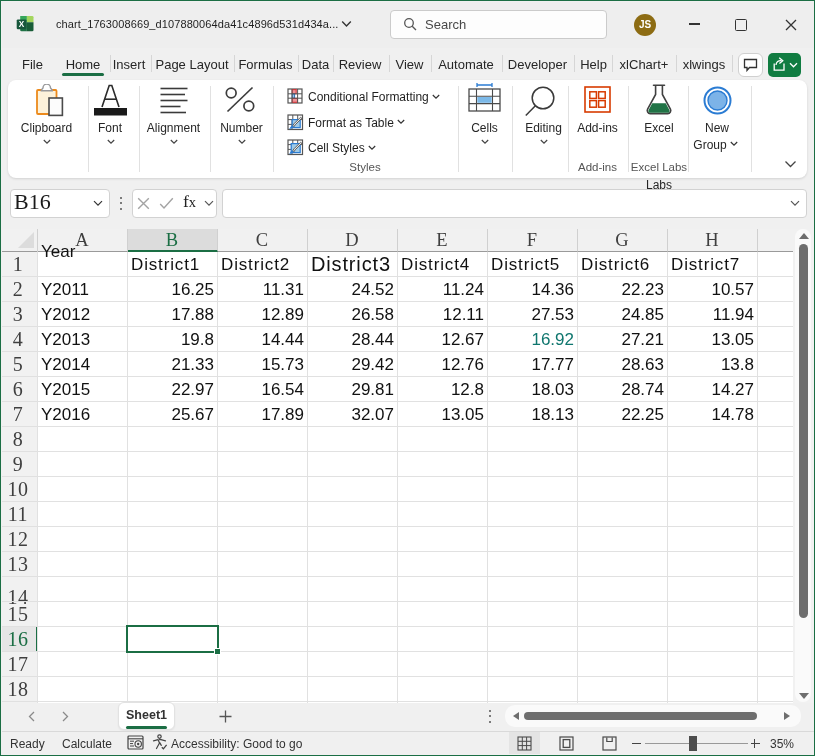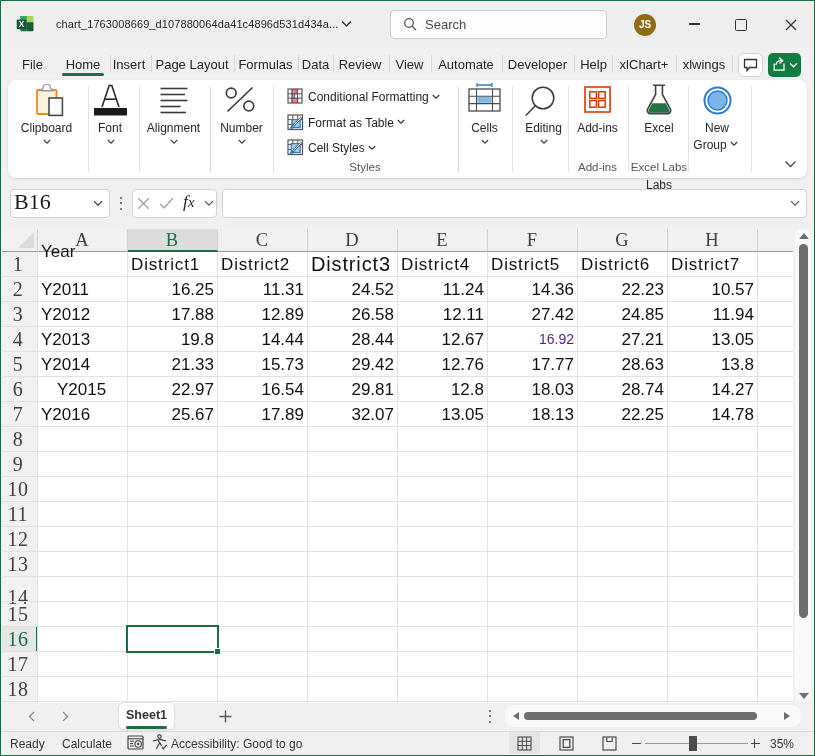--- a/index.html
+++ b/index.html
@@ -210,21 +210,21 @@
 <div class="abs" style="left:119.5px;top:196.5px;width:2.2px;height:2.2px;border-radius:50%;background:#555;"></div>
 <div class="abs" style="left:119.5px;top:202px;width:2.2px;height:2.2px;border-radius:50%;background:#555;"></div>
 <div class="abs" style="left:119.5px;top:207.5px;width:2.2px;height:2.2px;border-radius:50%;background:#555;"></div>
 <div class="abs" style="left:132px;top:188.5px;width:85px;height:29px;background:#fff;border:1px solid #d2d2d2;border-radius:4px;box-sizing:border-box;"></div>
 <svg class="abs" style="left:137px;top:196.5px;" width="13" height="13" viewBox="0 0 13 13">
     <path d="M1.2 1.2 L11.8 11.8 M11.8 1.2 L1.2 11.8" stroke="#a3a3a3" stroke-width="1.4"></path>
   </svg>
 <svg class="abs" style="left:159px;top:196.5px;" width="15" height="13" viewBox="0 0 15 13">
     <path d="M1.2 7 L5 11 L13.8 1.2" stroke="#a3a3a3" stroke-width="1.4" fill="none"></path>
   </svg>
-<div class="abs serif" style="left:183px;top:191px;font-size:17.5px;font-style:italic;color:#222;">f<span style="font-size:14.5px;">x</span></div>
+<div class="abs serif" style="left:183px;top:191px;font-size:17.5px;color:#222;">f<span style="font-size:14.5px;">x</span></div>
 <svg class="abs" style="left:204px;top:200px;" width="10" height="7" viewBox="0 0 10 7">
     <path d="M1 1.2 L5 5.2 L9 1.2" stroke="#555" stroke-width="1.2" fill="none"></path>
   </svg>
 <div class="abs" style="left:222px;top:188.5px;width:584.5px;height:29px;background:#fff;border:1px solid #d2d2d2;border-radius:4px;box-sizing:border-box;"></div>
 <svg class="abs" style="left:790px;top:200px;" width="10" height="7" viewBox="0 0 10 7">
     <path d="M1 1.2 L5 5.2 L9 1.2" stroke="#555" stroke-width="1.2" fill="none"></path>
   </svg>
 <div class="abs" style="left:1.5px;top:228.5px;width:791.5px;height:474.5px;background:#fff;"></div>
 <div class="abs" style="left:1.5px;top:228.5px;width:791.5px;height:23px;background:#f1f1f1;border-bottom:1px solid #9a9a9a;box-sizing:border-box;"></div>
 <div class="abs" style="left:18px;top:231.5px;width:0;height:0;border-left:16.5px solid transparent;border-bottom:16.5px solid #dcdcdc;"></div>
@@ -316,40 +316,40 @@
 <div class="abs" style="left:307.5px;top:276.5px;width:86.5px;height:25px;line-height:25px;font-size:17px;color:#111;text-align:right;">24.52</div>
 <div class="abs" style="left:397.5px;top:276.5px;width:86.5px;height:25px;line-height:25px;font-size:17px;color:#111;text-align:right;">11.24</div>
 <div class="abs" style="left:487.5px;top:276.5px;width:86.5px;height:25px;line-height:25px;font-size:17px;color:#111;text-align:right;">14.36</div>
 <div class="abs" style="left:577.5px;top:276.5px;width:86.5px;height:25px;line-height:25px;font-size:17px;color:#111;text-align:right;">22.23</div>
 <div class="abs" style="left:667.5px;top:276.5px;width:86.5px;height:25px;line-height:25px;font-size:17px;color:#111;text-align:right;">10.57</div>
 <div class="abs" style="left:41.0px;top:301.5px;height:25px;line-height:25px;font-size:17px;color:#111;">Y2012</div>
 <div class="abs" style="left:127.5px;top:301.5px;width:86.5px;height:25px;line-height:25px;font-size:17px;color:#111;text-align:right;">17.88</div>
 <div class="abs" style="left:217.5px;top:301.5px;width:86.5px;height:25px;line-height:25px;font-size:17px;color:#111;text-align:right;">12.89</div>
 <div class="abs" style="left:307.5px;top:301.5px;width:86.5px;height:25px;line-height:25px;font-size:17px;color:#111;text-align:right;">26.58</div>
 <div class="abs" style="left:397.5px;top:301.5px;width:86.5px;height:25px;line-height:25px;font-size:17px;color:#111;text-align:right;">12.11</div>
-<div class="abs" style="left:487.5px;top:301.5px;width:86.5px;height:25px;line-height:25px;font-size:17px;color:#111;text-align:right;">27.42</div>
+<div class="abs" style="left:487.5px;top:301.5px;width:86.5px;height:25px;line-height:25px;font-size:17px;color:#111;text-align:right;">27.53</div>
 <div class="abs" style="left:577.5px;top:301.5px;width:86.5px;height:25px;line-height:25px;font-size:17px;color:#111;text-align:right;">24.85</div>
 <div class="abs" style="left:667.5px;top:301.5px;width:86.5px;height:25px;line-height:25px;font-size:17px;color:#111;text-align:right;">11.94</div>
 <div class="abs" style="left:41.0px;top:326.5px;height:25px;line-height:25px;font-size:17px;color:#111;">Y2013</div>
 <div class="abs" style="left:127.5px;top:326.5px;width:86.5px;height:25px;line-height:25px;font-size:17px;color:#111;text-align:right;">19.8</div>
 <div class="abs" style="left:217.5px;top:326.5px;width:86.5px;height:25px;line-height:25px;font-size:17px;color:#111;text-align:right;">14.44</div>
 <div class="abs" style="left:307.5px;top:326.5px;width:86.5px;height:25px;line-height:25px;font-size:17px;color:#111;text-align:right;">28.44</div>
 <div class="abs" style="left:397.5px;top:326.5px;width:86.5px;height:25px;line-height:25px;font-size:17px;color:#111;text-align:right;">12.67</div>
-<div class="abs" style="left:487.5px;top:326.5px;width:86.5px;height:25px;line-height:25px;font-size:14px;color:#4c1d95;text-align:right;">16.92</div>
+<div class="abs" style="left:487.5px;top:326.5px;width:86.5px;height:25px;line-height:25px;font-size:17px;color:#0f766e;text-align:right;">16.92</div>
 <div class="abs" style="left:577.5px;top:326.5px;width:86.5px;height:25px;line-height:25px;font-size:17px;color:#111;text-align:right;">27.21</div>
 <div class="abs" style="left:667.5px;top:326.5px;width:86.5px;height:25px;line-height:25px;font-size:17px;color:#111;text-align:right;">13.05</div>
 <div class="abs" style="left:41.0px;top:351.5px;height:25px;line-height:25px;font-size:17px;color:#111;">Y2014</div>
 <div class="abs" style="left:127.5px;top:351.5px;width:86.5px;height:25px;line-height:25px;font-size:17px;color:#111;text-align:right;">21.33</div>
 <div class="abs" style="left:217.5px;top:351.5px;width:86.5px;height:25px;line-height:25px;font-size:17px;color:#111;text-align:right;">15.73</div>
 <div class="abs" style="left:307.5px;top:351.5px;width:86.5px;height:25px;line-height:25px;font-size:17px;color:#111;text-align:right;">29.42</div>
 <div class="abs" style="left:397.5px;top:351.5px;width:86.5px;height:25px;line-height:25px;font-size:17px;color:#111;text-align:right;">12.76</div>
 <div class="abs" style="left:487.5px;top:351.5px;width:86.5px;height:25px;line-height:25px;font-size:17px;color:#111;text-align:right;">17.77</div>
 <div class="abs" style="left:577.5px;top:351.5px;width:86.5px;height:25px;line-height:25px;font-size:17px;color:#111;text-align:right;">28.63</div>
 <div class="abs" style="left:667.5px;top:351.5px;width:86.5px;height:25px;line-height:25px;font-size:17px;color:#111;text-align:right;">13.8</div>
-<div class="abs" style="left:57px;top:376.5px;height:25px;line-height:25px;font-size:17px;color:#111;">Y2015</div>
+<div class="abs" style="left:41.0px;top:376.5px;height:25px;line-height:25px;font-size:17px;color:#111;">Y2015</div>
 <div class="abs" style="left:127.5px;top:376.5px;width:86.5px;height:25px;line-height:25px;font-size:17px;color:#111;text-align:right;">22.97</div>
 <div class="abs" style="left:217.5px;top:376.5px;width:86.5px;height:25px;line-height:25px;font-size:17px;color:#111;text-align:right;">16.54</div>
 <div class="abs" style="left:307.5px;top:376.5px;width:86.5px;height:25px;line-height:25px;font-size:17px;color:#111;text-align:right;">29.81</div>
 <div class="abs" style="left:397.5px;top:376.5px;width:86.5px;height:25px;line-height:25px;font-size:17px;color:#111;text-align:right;">12.8</div>
 <div class="abs" style="left:487.5px;top:376.5px;width:86.5px;height:25px;line-height:25px;font-size:17px;color:#111;text-align:right;">18.03</div>
 <div class="abs" style="left:577.5px;top:376.5px;width:86.5px;height:25px;line-height:25px;font-size:17px;color:#111;text-align:right;">28.74</div>
 <div class="abs" style="left:667.5px;top:376.5px;width:86.5px;height:25px;line-height:25px;font-size:17px;color:#111;text-align:right;">14.27</div>
 <div class="abs" style="left:41.0px;top:401.5px;height:25px;line-height:25px;font-size:17px;color:#111;">Y2016</div>
 <div class="abs" style="left:127.5px;top:401.5px;width:86.5px;height:25px;line-height:25px;font-size:17px;color:#111;text-align:right;">25.67</div>
 <div class="abs" style="left:217.5px;top:401.5px;width:86.5px;height:25px;line-height:25px;font-size:17px;color:#111;text-align:right;">17.89</div>

